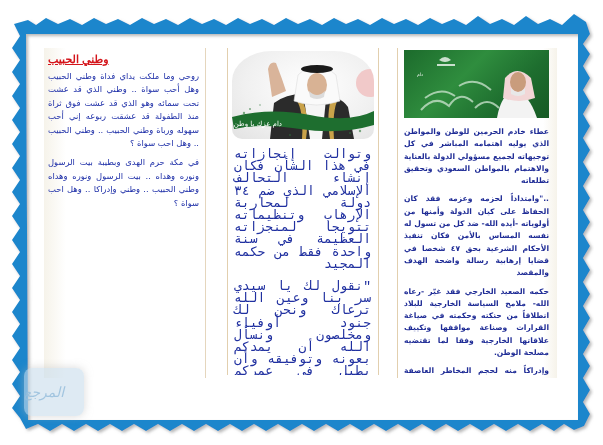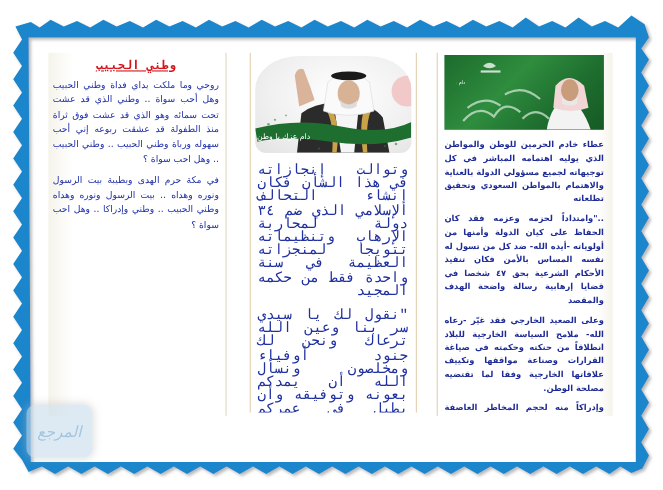--- a/index.html
+++ b/index.html
@@ -5,32 +5,32 @@
   html, body { margin:0; padding:0; }
   body { width:603px; height:445px; background:#ffffff; position:relative; overflow:hidden; font-family:"DejaVu Sans", sans-serif; }
   .frame { position:absolute; left:8px; top:10px; width:580px; height:428px; }
   .frame svg { position:absolute; left:0; top:0; }
 
   .col { position:absolute; top:48px; direction:rtl; text-align:justify; overflow:hidden; }
   .col-left { left:44px; width:162px; height:330px; background:linear-gradient(to right,#f6f3ea 0,#ffffff 22px); border-right:1px solid #e5d6bd; padding:3px 6px 0 4px; box-sizing:border-box; }
   .col-mid { left:227px; width:152px; height:327px; border-left:1px solid #e2cfae; border-right:1px solid #e2cfae; box-sizing:border-box; }
   .col-right { left:397px; width:160px; height:330px; border-left:1px solid #e2cfae; box-sizing:border-box; background:linear-gradient(to left,#f6f3ea 0,#ffffff 14px); }
 
-  .poem-title { text-align:center; color:#d4141a; font-weight:bold; font-size:11px; text-decoration:underline; margin:2px 0 4px; font-family:Liberation Mono, monospace; }
+  .poem-title { text-align:left; color:#d4141a; font-weight:bold; font-size:11px; text-decoration:underline; margin:2px 0 4px; font-family:Liberation Sans, sans-serif; }
   .stanza { color:#1e2fa8; font-size:8.4px; line-height:13.4px; font-weight:normal; margin-bottom:6px; text-align-last:right; }
 
   .mid-img { position:relative; margin:3px 4px 0 4px; height:88px; border-radius:40px 40px 10px 10px / 30px 30px 10px 10px; overflow:hidden; background:radial-gradient(ellipse at 55% 40%, #ffffff 0, #f0f0f0 60%, #e2e2e2 100%); }
   .mid-text { color:#2030a0; font-family:Liberation Mono, monospace; font-size:13px; line-height:12.2px; padding:10px 7px 0 6px; text-align-last:right; }
   .mid-text p { margin:0 0 10px; }
 
   .right-img { position:relative; margin:2px 8px 0 6px; height:68px; overflow:hidden; background:linear-gradient(135deg,#1c6b2c 0%,#2f8d3e 40%,#1e6e2f 70%,#165a24 100%); }
   .right-text { color:#1f2c96; font-size:7.6px; line-height:12.3px; font-weight:bold; padding:8px 8px 0 6px; }
   .right-text p { margin:0 0 6px; text-align-last:right; }
 
-  .watermark { position:absolute; left:24px; top:368px; width:60px; height:48px; border-radius:8px; background:rgba(200,220,235,0.6); box-shadow:0 0 8px rgba(180,180,180,0.5); display:flex; align-items:center; justify-content:center; color:rgba(150,190,220,0.85); font-size:28px; font-family:"DejaVu Serif", serif; font-style:italic; }
+  .watermark { position:absolute; left:24px; top:368px; width:60px; height:48px; border-radius:8px; background:rgba(200,220,235,0.6); box-shadow:0 0 8px rgba(180,180,180,0.5); display:flex; align-items:center; justify-content:flex-start; color:rgba(150,190,220,0.85); font-size:28px; font-family:"DejaVu Serif", serif; font-style:italic; }
 </style>
 </head>
 <body>
 
 <div class="frame">
   <svg width="586" height="432" viewBox="0 0 586 432">
     <defs>
       <filter id="sh" x="-5%" y="-5%" width="110%" height="110%">
         <feDropShadow dx="2" dy="2" stdDeviation="1.5" flood-color="#8a8a8a" flood-opacity="0.6"></feDropShadow>
       </filter>
@@ -102,20 +102,20 @@
 
       <path d="M82,68 Q86,44 100,40 Q114,44 122,68 Z" fill="#f3f3f3"></path>
       <path d="M90,28 Q102,14 116,28 L120,48 Q104,54 88,48 Z" fill="#f2d6d6"></path>
       <ellipse cx="103" cy="32" rx="8" ry="10" fill="#c99c7c"></ellipse>
       <path d="M96,38 Q103,46 110,38 L110,44 Q103,48 96,44 Z" fill="#e8e8e8"></path>
     </svg>
   </div>
   <div class="right-text">
     <p>عطاء خادم الحرمين للوطن والمواطن الذي يوليه اهتمامه المباشر في كل توجيهاته لجميع مسؤولي الدولة بالعناية والاهتمام بالمواطن السعودي وتحقيق تطلعاته</p>
     <p>.."وامتداداً لحزمه وعزمه فقد كان الحفاظ على كيان الدولة وأمنها من أولوياته -أيده الله- ضد كل من تسول له نفسه المساس بالأمن فكان تنفيذ الأحكام الشرعية بحق ٤٧ شخصا في قضايا إرهابية رسالة واضحة الهدف والمقصد</p>
-    <p>وعلى الصعيد الخارجي فقد غيّر -رعاه الله- ملامح السياسة الخارجية للبلاد انطلاقاً من حنكته وحكمته في صياغة القرارات وصناعة مواقفها وتكييف علاقاتها الخارجية وفقا لما تقتضيه مصلحة الوطن.</p>
+    <p>حكمه الصعيد الخارجي فقد غيّر -رعاه الله- ملامح السياسة الخارجية للبلاد انطلاقاً من حنكته وحكمته في صياغة القرارات وصناعة مواقفها وتكييف علاقاتها الخارجية وفقا لما تقتضيه مصلحة الوطن.</p>
     <p>وإدراكاً منه لحجم المخاطر العاصفة التي تحيط ببلادنا وبالأمتين العربية والاسلامية فكانت "عاصفة الحزم" حازمة في قرارها، وفي توقيتها، وفي أهدافها فكان لهذا القرار التاريخي صدى واسعا وحظي بترحيب شعبي كبير في الداخل والخارج نحو إعادة الهيبة والاعتبار للدول العربية والإسلامية</p>
   </div>
 </div>
 
 <div class="watermark">
   <span style="font-size:14px;">المرجع</span>
 </div>
 
 </body></html>

